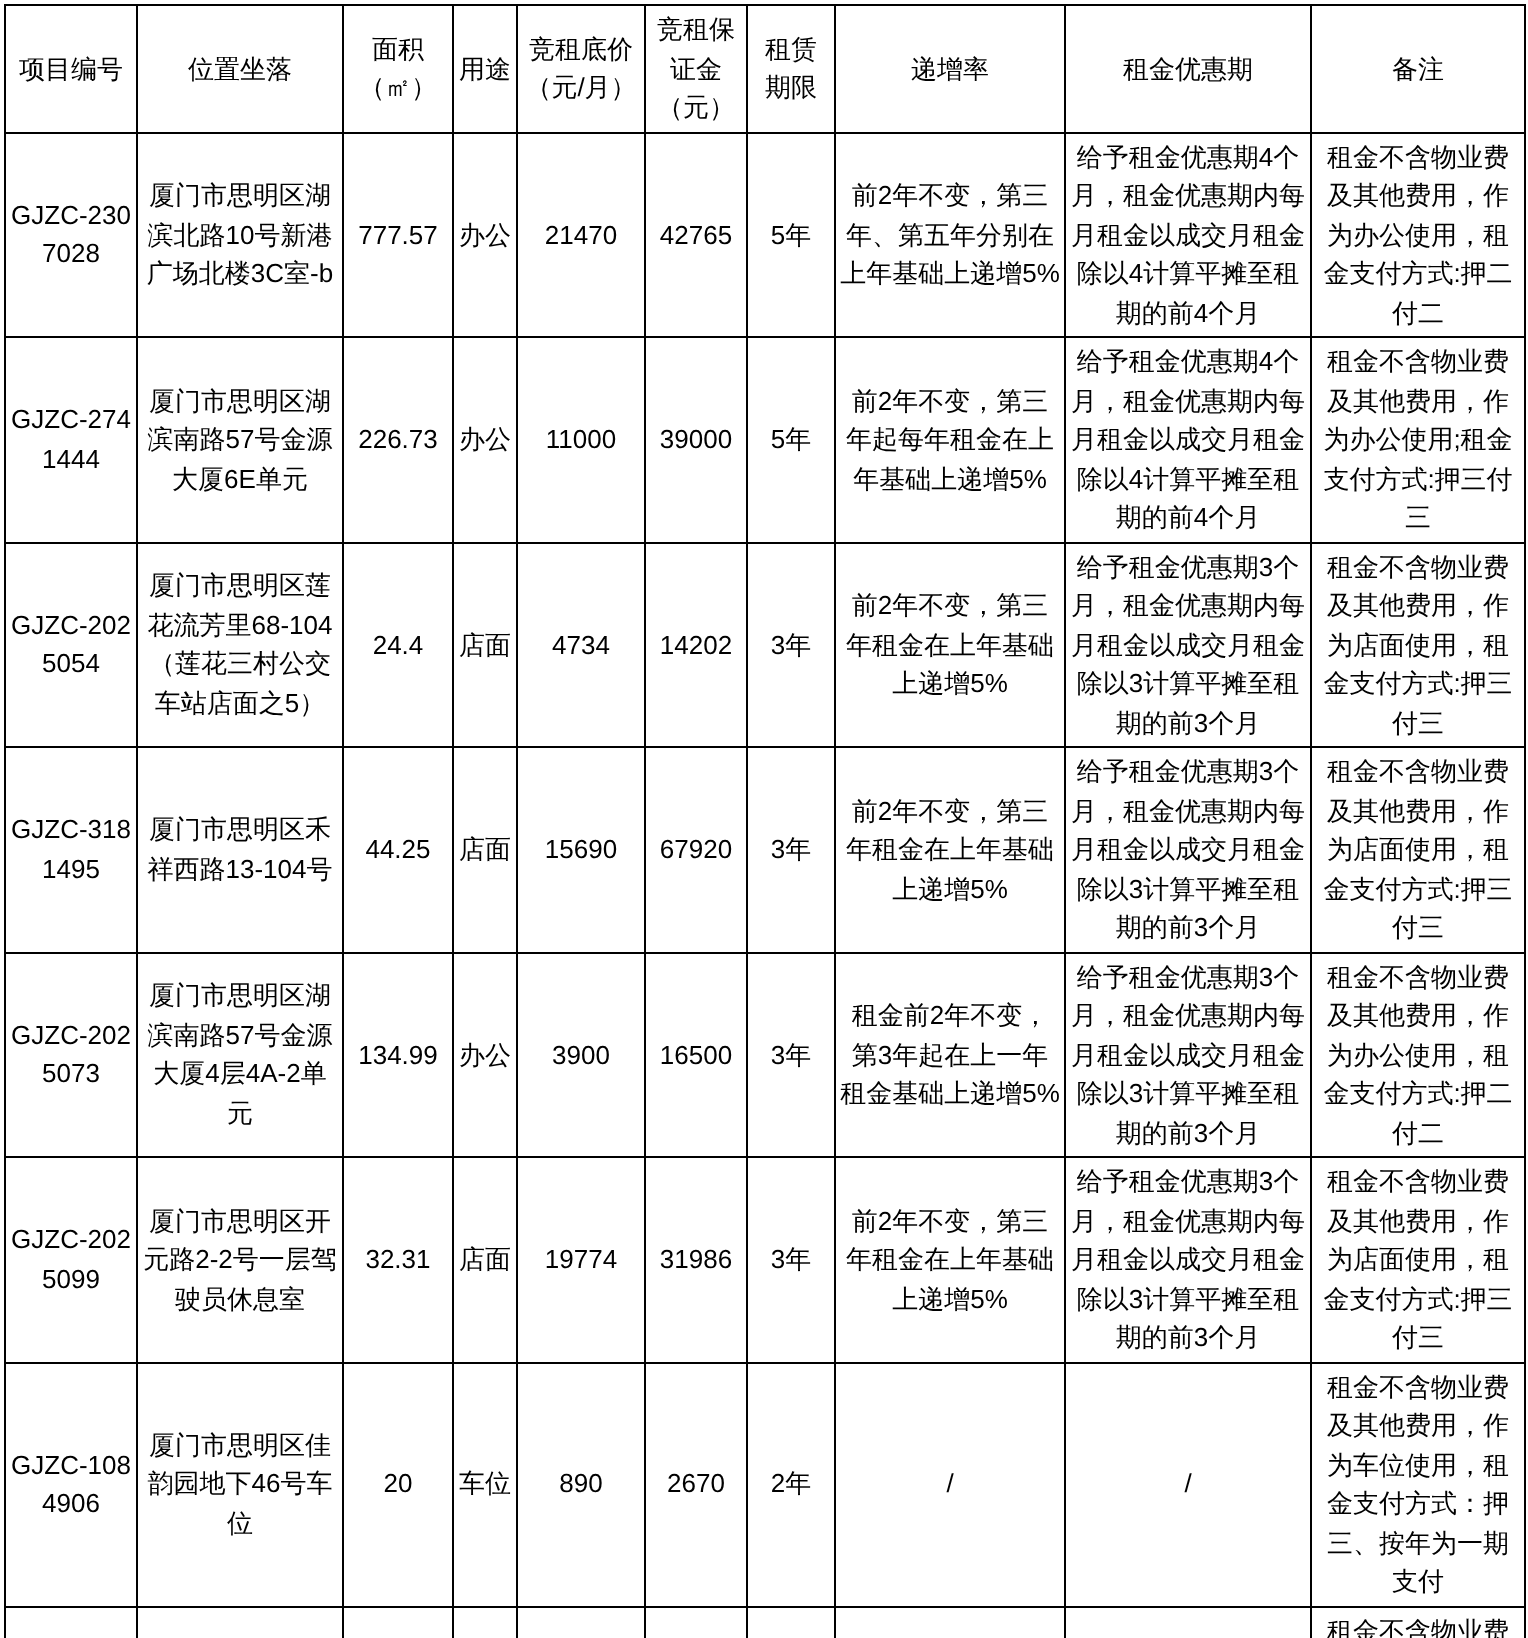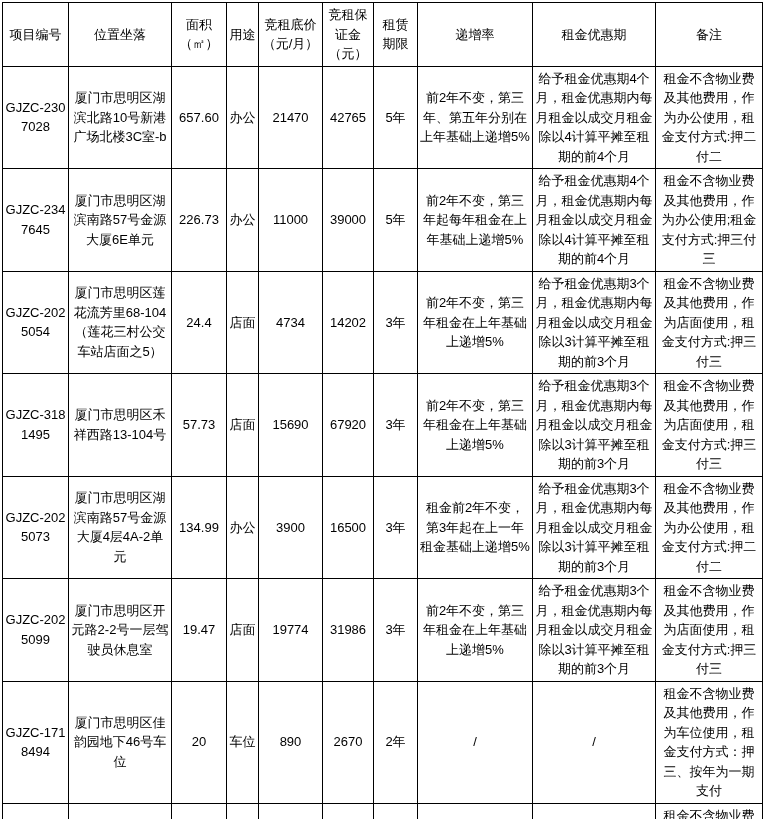--- a/index.html
+++ b/index.html
@@ -55,31 +55,31 @@
 期限</th>
         <th>递增率</th>
         <th>租金优惠期</th>
         <th>备注</th>
       </tr>
     </thead>
     <tbody>
       <tr>
         <td>GJZC-2307028</td>
         <td>厦门市思明区湖滨北路10号新港广场北楼3C室-b</td>
-        <td>657.60</td>
+        <td>777.57</td>
         <td>办公</td>
         <td>21470</td>
         <td>42765</td>
         <td>5年</td>
         <td>前2年不变，第三年、第五年分别在上年基础上递增5%</td>
         <td>给予租金优惠期4个月，租金优惠期内每月租金以成交月租金除以4计算平摊至租期的前4个月</td>
         <td>租金不含物业费及其他费用，作为办公使用，租金支付方式:押二付二</td>
       </tr>
       <tr>
-        <td>GJZC-2347645</td>
+        <td>GJZC-2741444</td>
         <td>厦门市思明区湖滨南路57号金源大厦6E单元</td>
         <td>226.73</td>
         <td>办公</td>
         <td>11000</td>
         <td>39000</td>
         <td>5年</td>
         <td>前2年不变，第三年起每年租金在上年基础上递增5%</td>
         <td>给予租金优惠期4个月，租金优惠期内每月租金以成交月租金除以4计算平摊至租期的前4个月</td>
         <td>租金不含物业费及其他费用，作为办公使用;租金支付方式:押三付三</td>
       </tr>
@@ -91,21 +91,21 @@
         <td>4734</td>
         <td>14202</td>
         <td>3年</td>
         <td>前2年不变，第三年租金在上年基础上递增5%</td>
         <td>给予租金优惠期3个月，租金优惠期内每月租金以成交月租金除以3计算平摊至租期的前3个月</td>
         <td>租金不含物业费及其他费用，作为店面使用，租金支付方式:押三付三</td>
       </tr>
       <tr>
         <td>GJZC-3181495</td>
         <td>厦门市思明区禾祥西路13-104号</td>
-        <td>57.73</td>
+        <td>44.25</td>
         <td>店面</td>
         <td>15690</td>
         <td>67920</td>
         <td>3年</td>
         <td>前2年不变，第三年租金在上年基础上递增5%</td>
         <td>给予租金优惠期3个月，租金优惠期内每月租金以成交月租金除以3计算平摊至租期的前3个月</td>
         <td>租金不含物业费及其他费用，作为店面使用，租金支付方式:押三付三</td>
       </tr>
       <tr>
         <td>GJZC-2025073</td>
@@ -115,31 +115,31 @@
         <td>3900</td>
         <td>16500</td>
         <td>3年</td>
         <td>租金前2年不变，第3年起在上一年租金基础上递增5%</td>
         <td>给予租金优惠期3个月，租金优惠期内每月租金以成交月租金除以3计算平摊至租期的前3个月</td>
         <td>租金不含物业费及其他费用，作为办公使用，租金支付方式:押二付二</td>
       </tr>
       <tr>
         <td>GJZC-2025099</td>
         <td>厦门市思明区开元路2-2号一层驾驶员休息室</td>
-        <td>19.47</td>
+        <td>32.31</td>
         <td>店面</td>
         <td>19774</td>
         <td>31986</td>
         <td>3年</td>
         <td>前2年不变，第三年租金在上年基础上递增5%</td>
         <td>给予租金优惠期3个月，租金优惠期内每月租金以成交月租金除以3计算平摊至租期的前3个月</td>
         <td>租金不含物业费及其他费用，作为店面使用，租金支付方式:押三付三</td>
       </tr>
       <tr>
-        <td>GJZC-1718494</td>
+        <td>GJZC-1084906</td>
         <td>厦门市思明区佳韵园地下46号车位</td>
         <td>20</td>
         <td>车位</td>
         <td>890</td>
         <td>2670</td>
         <td>2年</td>
         <td>/</td>
         <td>/</td>
         <td>租金不含物业费及其他费用，作为车位使用，租金支付方式：押三、按年为一期支付</td>
       </tr>

